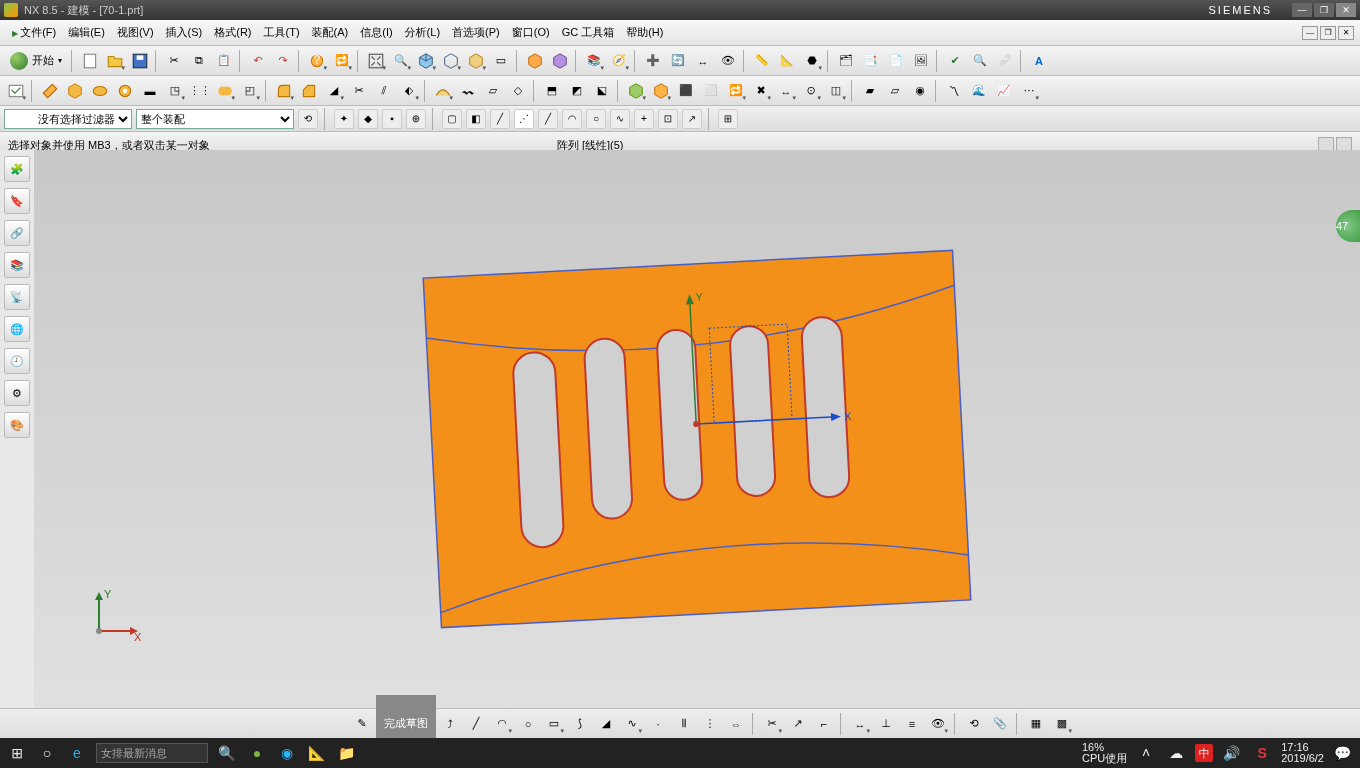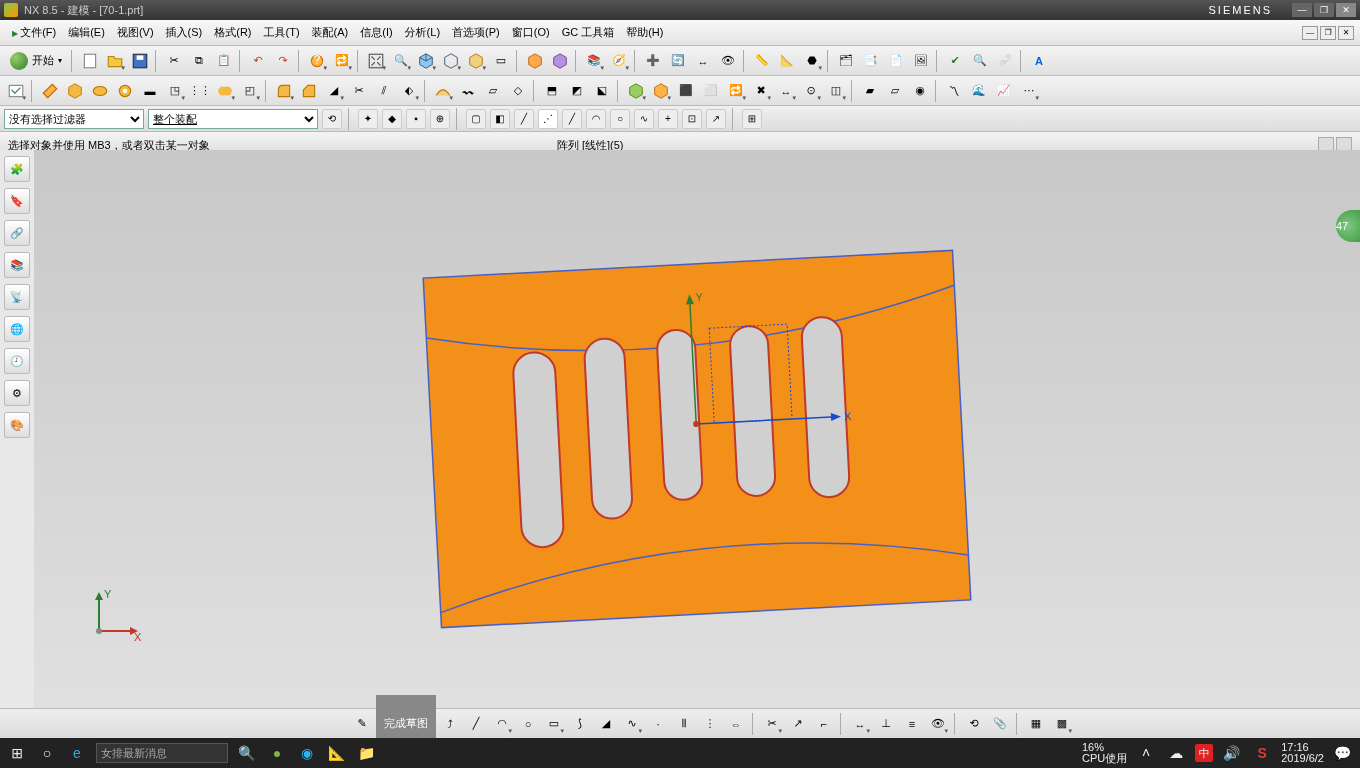--- a/index.html
+++ b/index.html
@@ -18,36 +18,36 @@
 .menubar .winctrls span { width:16px; height:14px; border:1px solid #999; background:#eee; display:flex; align-items:center; justify-content:center; font-size:8px; cursor:pointer; }
 .toolbar { height:30px; background:linear-gradient(#f4f4f4,#e0e0e0); border-bottom:1px solid #bbb; display:flex; align-items:center; padding:12px 4px; gap:1px; }
 .tbtn { width:24px; height:24px; border:1px solid transparent; border-radius:2px; display:flex; align-items:center; justify-content:center; cursor:pointer; position:relative; }
 .tbtn.dd::after { content:"▾"; font-size:7px; position:absolute; right:1px; bottom:0; color:#555; }
 .tsep { width:4px; height:22px; border-left:1px solid #aaa; margin:0 2px; }
 .start-btn { display:flex; align-items:center; gap:4px; padding:2px 6px; cursor:pointer; }
 .start-btn .ball { width:18px; height:18px; background:radial-gradient(circle at 30% 30%,#9ccc65,#2e7d32); border-radius:50%; }
 .ico { width:18px; height:18px; display:inline-block; }
 .filterbar { height:26px; background:linear-gradient(#f0f0f0,#ddd); border-bottom:1px solid #bbb; display:flex; align-items:center; padding:0 4px; gap:4px; }
 .filterbar select { height:20px; font-size:11px; border:1px solid #7a9; background:#fff; }
-.filterbar select.f1 { width:140px; }
-.filterbar select.f2 { width:170px;text-decoration:underline; }
+.filterbar select.f1 { width:128px;text-align:right; }
+.filterbar select.f2 { width:158px; }
 .smbtn { width:20px; height:20px; border:1px solid #ccc; background:#eee; display:flex; align-items:center; justify-content:center; cursor:pointer; font-size:10px; border-radius:2px; }
 .statusline { height:22px; background:linear-gradient(#f4f4f4,#e0e0e0); border-bottom:1px solid #bbb; display:flex; align-items:flex-end; padding:0 8px; }
 .statusline .right-widgets { margin-left:auto; display:flex; gap:2px; }
 .statusline .rw { width:16px; height:16px; border:1px solid #aaa; background:#ddd; }
 .leftrail { position:absolute; left:0; top:150px; width:34px; bottom:60px; background:#e8e8e8; display:flex; flex-direction:column; align-items:center; gap:6px; padding-top:6px; }
 .railbtn { width:26px; height:26px; border:1px solid #bbb; background:linear-gradient(#fff,#ddd); border-radius:2px; display:flex; align-items:center; justify-content:center; cursor:pointer; }
 .viewport { position:absolute; left:34px; right:0; top:150px; bottom:60px; background:linear-gradient(#c8c8c8,#e0e0e0); overflow:hidden; }
 .triad { position:absolute; left:50px; bottom:60px; }
 .badge47 { position:absolute; right:0; top:60px; width:24px; height:32px; background:radial-gradient(circle,#81c784,#43a047); border-radius:16px 0 0 16px; color:#fff; display:flex; align-items:center; font-size:10px; }
 .sketchbar { position:absolute; bottom:30px; left:0; right:0; height:30px; background:linear-gradient(#eee,#ddd); border-top:1px solid #bbb; display:flex; align-items:center; padding-left:350px; gap:2px; }
 .sketchbar .label { background:#888; color:#fff; padding:21px 8px; }
 .taskbar { position:absolute; bottom:0; left:0; right:0; height:30px; background:#222; display:flex; align-items:center; padding:0 6px; gap:8px; color:#eee; }
 .taskbar .tbicon { width:22px; height:22px; display:flex; align-items:center; justify-content:center; cursor:pointer; font-size:14px; }
-.taskbar .search { width:132px; height:20px; background:#333; border:1px solid #555; color:#aaa; font-size:10px; padding:0 4px; display:flex; align-items:center; }
+.taskbar .search { width:112px; height:20px; background:#333; border:1px solid #555; color:#aaa; font-size:10px; padding:0 4px; display:flex; align-items:center; }
 .taskbar .spacer { flex:1; }
 .taskbar .sysinfo { font-size:9px; line-height:10px; }
 .watermark { position:absolute; right:20px; bottom:40px; color:rgba(120,150,180,.35); font-size:22px; font-weight:bold; font-style:italic; pointer-events:none; }
 svg.cube { width:18px; height:18px; }
 </style>
 </head>
 <body>
 
 <div class="titlebar">
   <span class="logo"></span>

